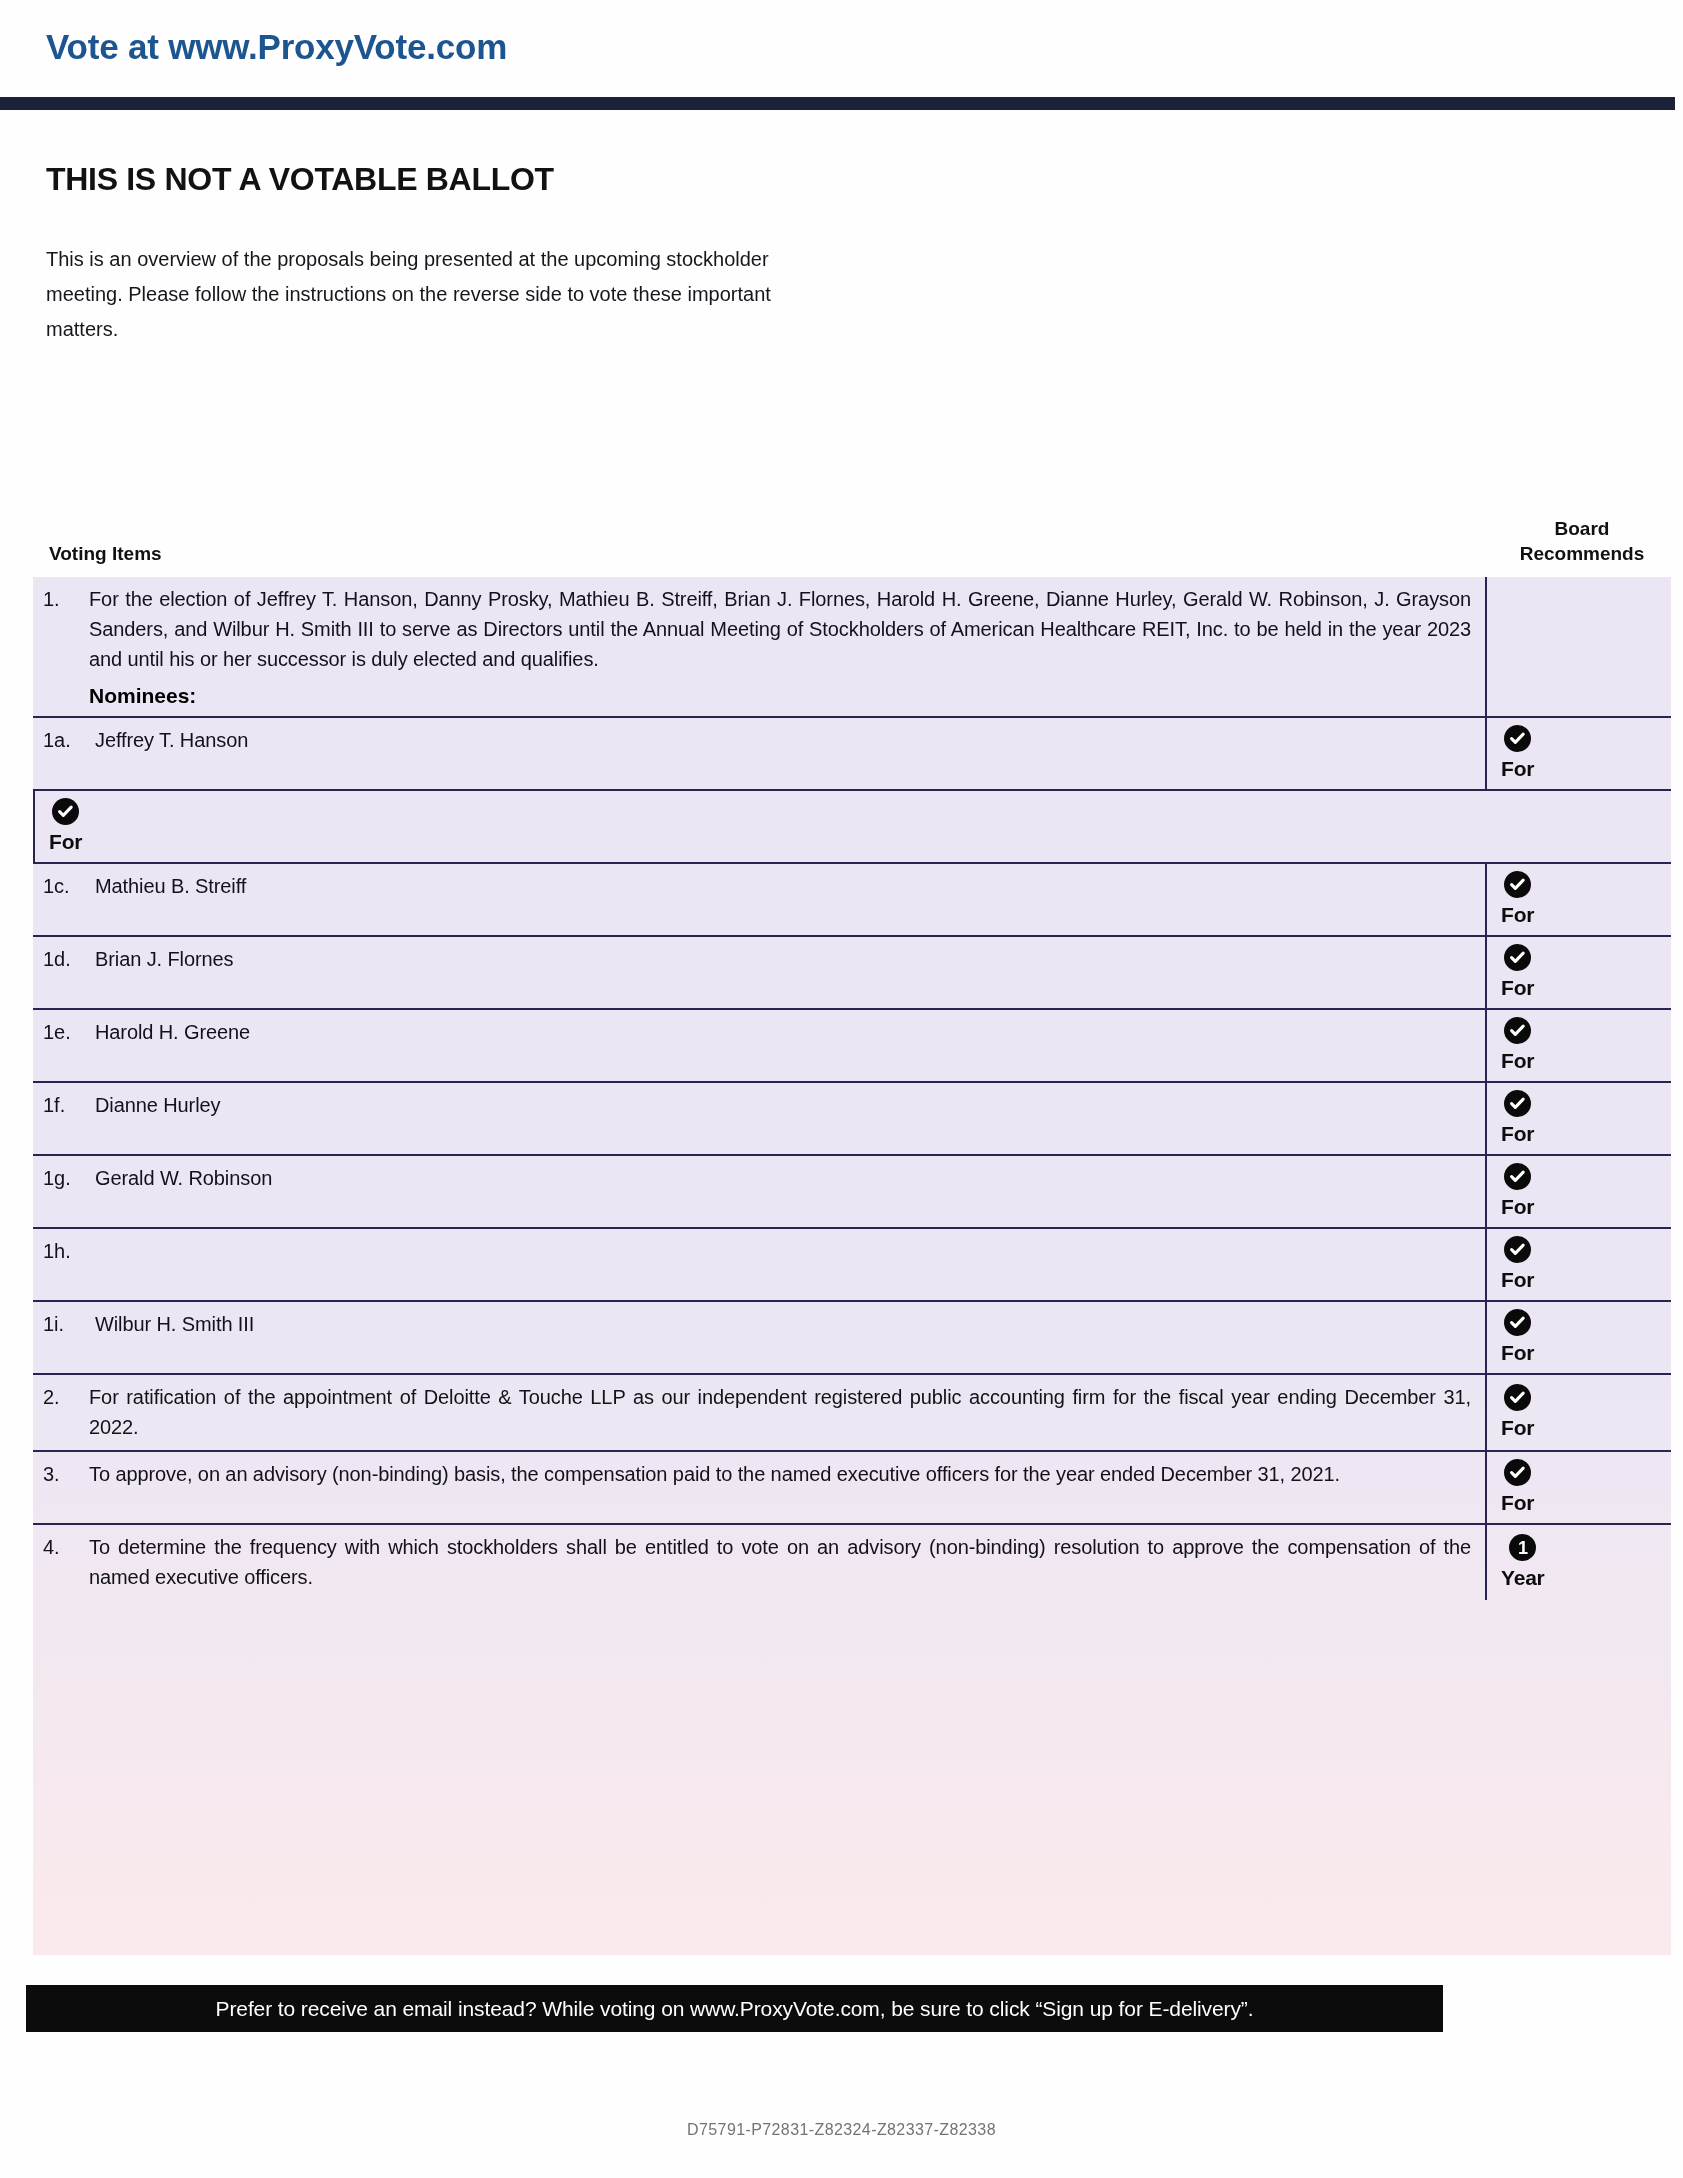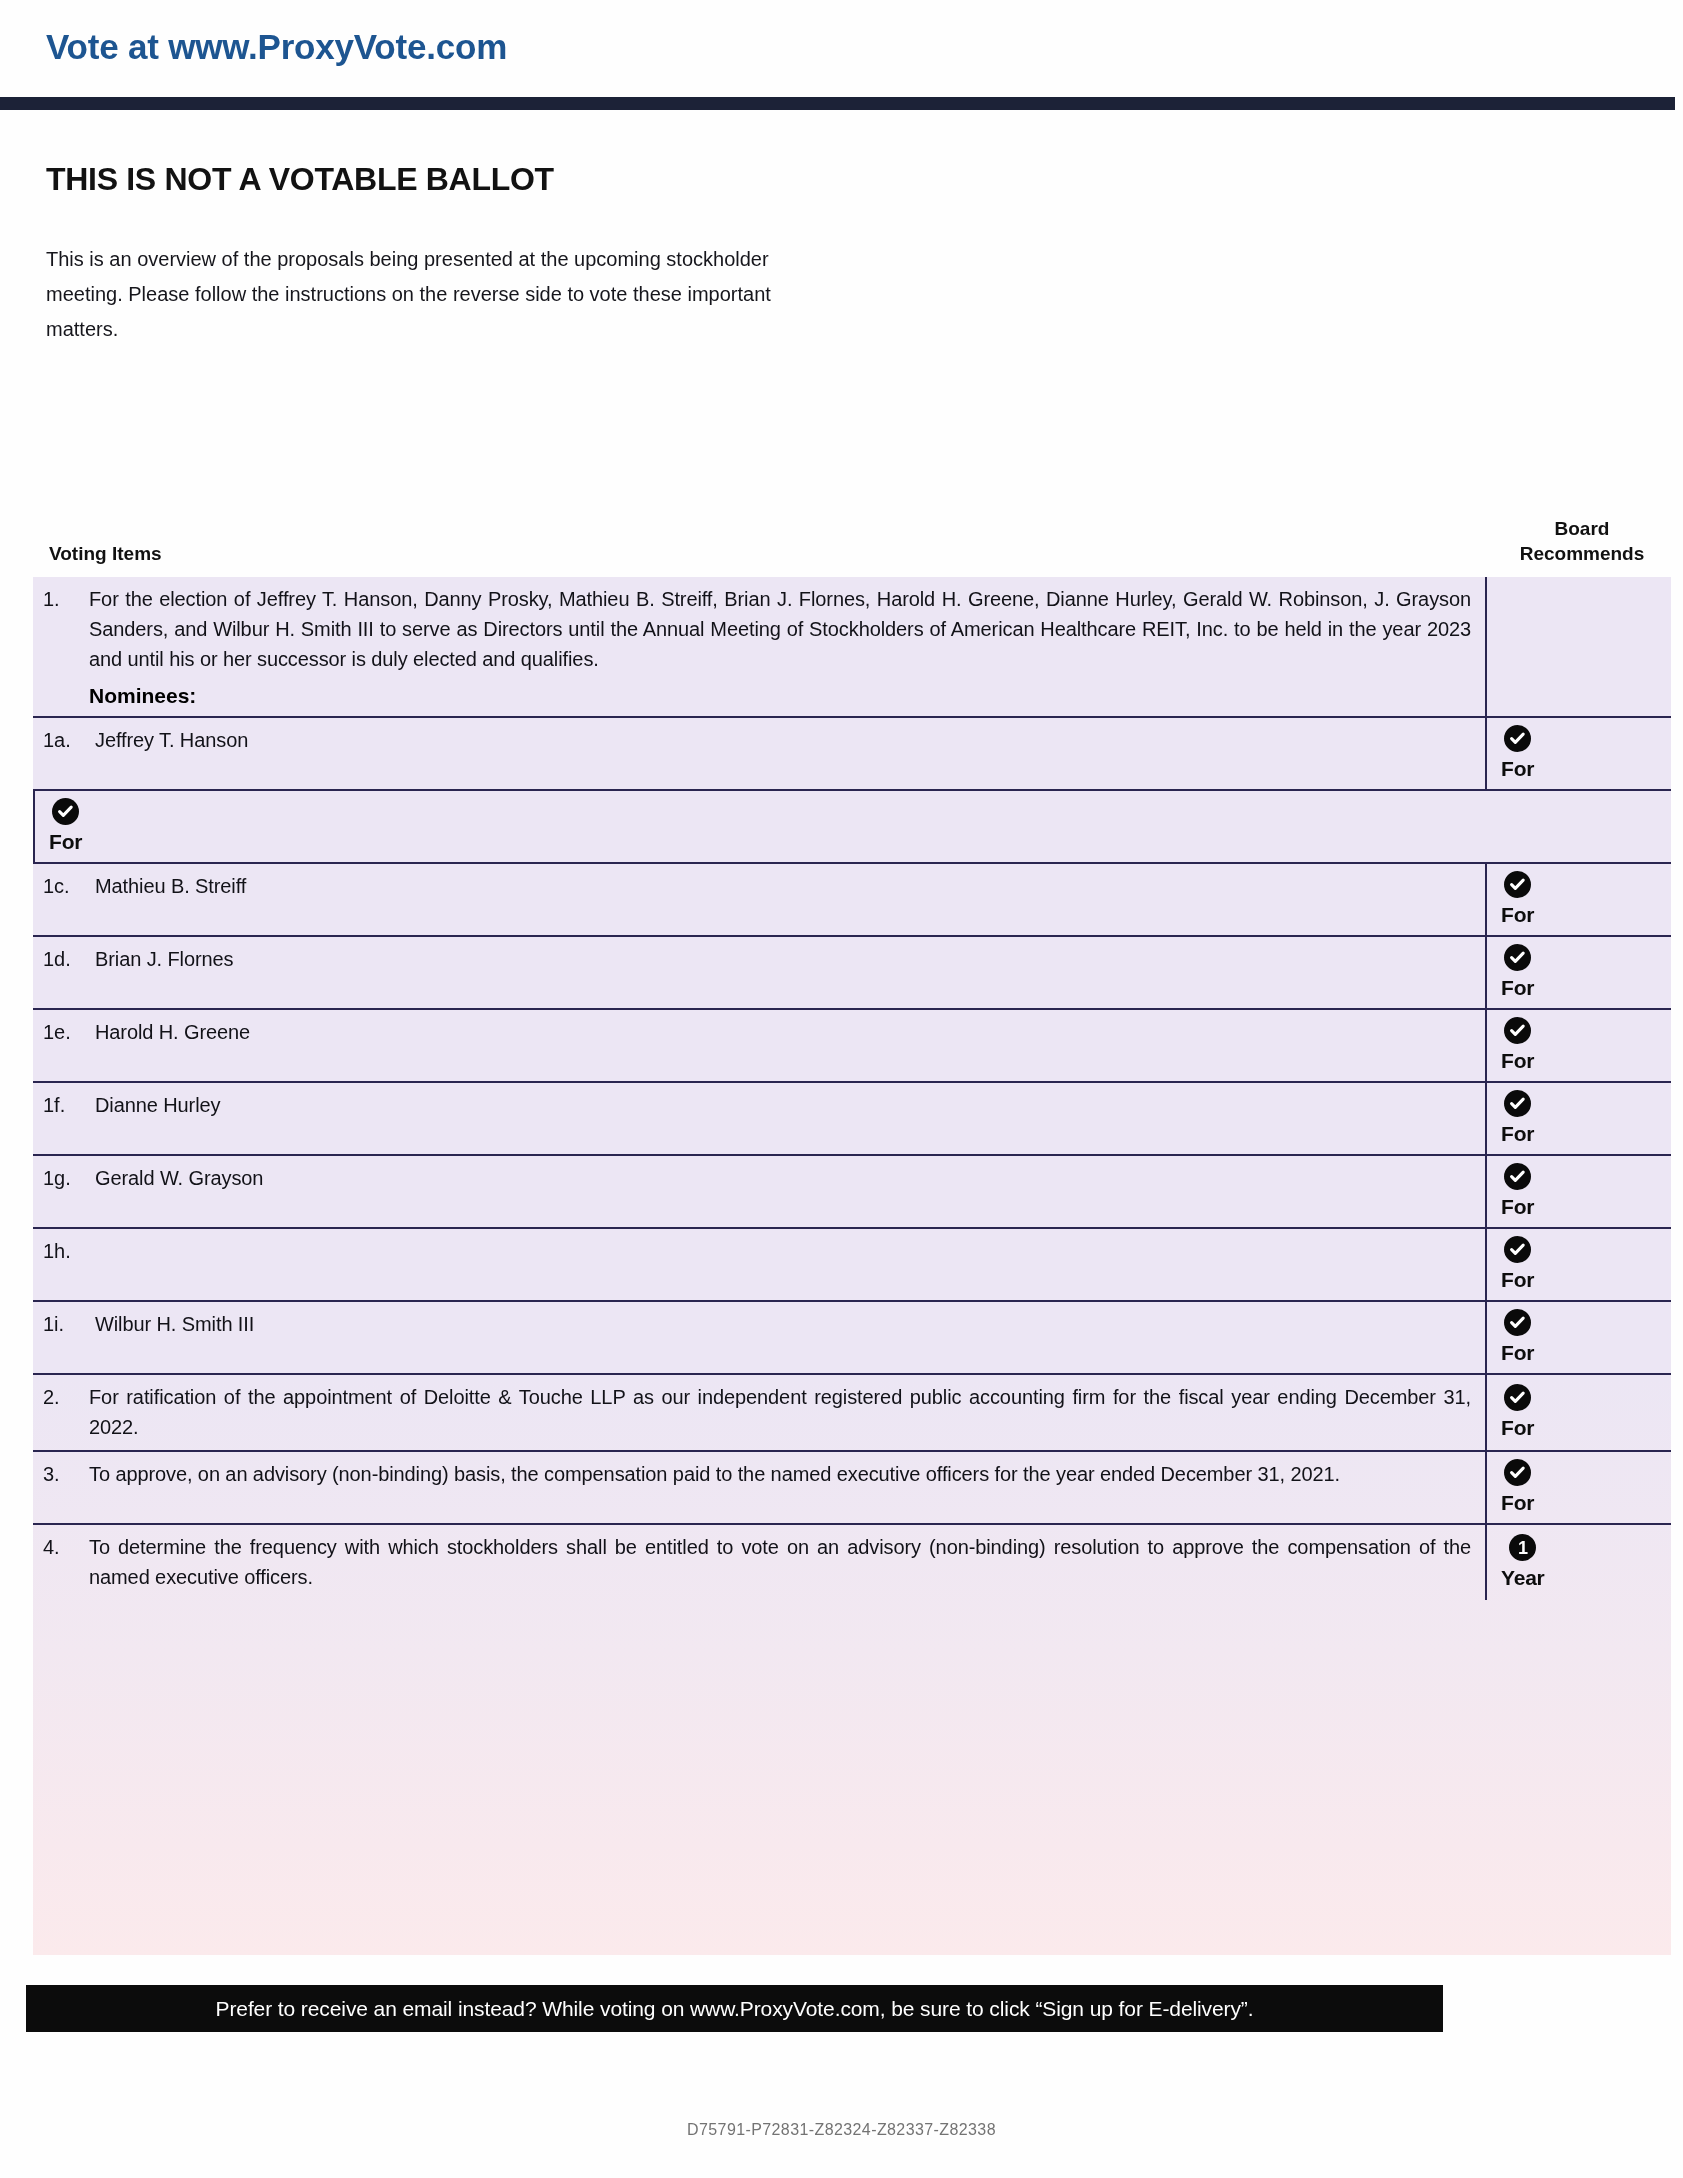--- a/index.html
+++ b/index.html
@@ -340,21 +340,21 @@
                 </svg>
               </span>
               <span>For</span>
             </span>
           </div>
         </div>
         <div class="row">
           <div class="row-item">
             <div class="num sub">1g.</div>
             <div style="flex: 1 1 auto;">
-              <div class="body-text nojust">Gerald W. Grayson</div>
+              <div class="body-text nojust">Gerald W. Robinson</div>
             </div>
           </div>
           <div class="row-rec">
             <span class="rec">
               <span class="rec-badge">
                 <svg width="17" height="17" viewBox="0 0 17 17" aria-hidden="true">
                   <path d="M2.6 8.6 L6.3 12.3 L14.2 4.2" fill="none" stroke="#ffffff" stroke-width="3.1" stroke-linecap="round" stroke-linejoin="round"></path>
                 </svg>
               </span>
               <span>For</span>

